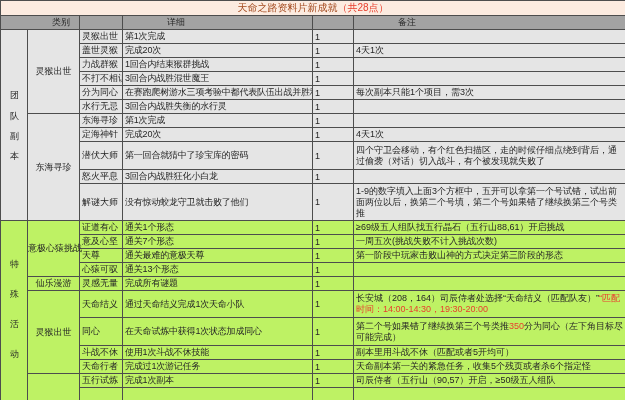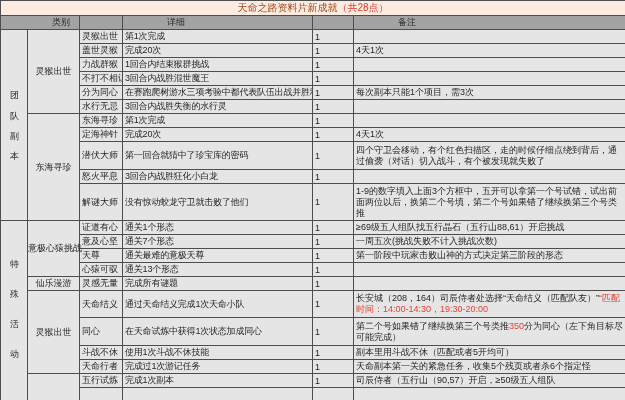--- a/index.html
+++ b/index.html
@@ -5,21 +5,21 @@
   html,body{margin:0;padding:0;background:#fff;}
   #screen{
     position:relative;width:625px;height:400px;overflow:hidden;
     background:#fff;font-family:"Liberation Sans","DejaVu Sans",sans-serif;
     color:#262626;
   }
   table{border-collapse:collapse;table-layout:fixed;width:625px;}
   td{border:1px solid #4d4d4d;padding:0 2px;font-size:9px;vertical-align:middle;overflow:hidden;}
   
   .w{background:#e5e5e5;}
-  .b{background:#e5e5e5;}
+  .b{background:#bef264;}
   .hd{background:#a3a3a3;padding-left:44px;}
   .tt{background:#fcebe0;}
   
   .rT{height:14px;} .rF{height:13px;} .rA{height:13.5px;}
   .rB{height:28px;padding-left:44px;} .rC{height:14px;} .rD{height:37px;}
   .rE{height:27px;} .rG{height:18px;}
   
   .title-cell{text-align:center;font-size:10px;overflow:visible;}
   .title-main{color:#a34a1f;}
   .title-suffix{color:#e8402f;}

